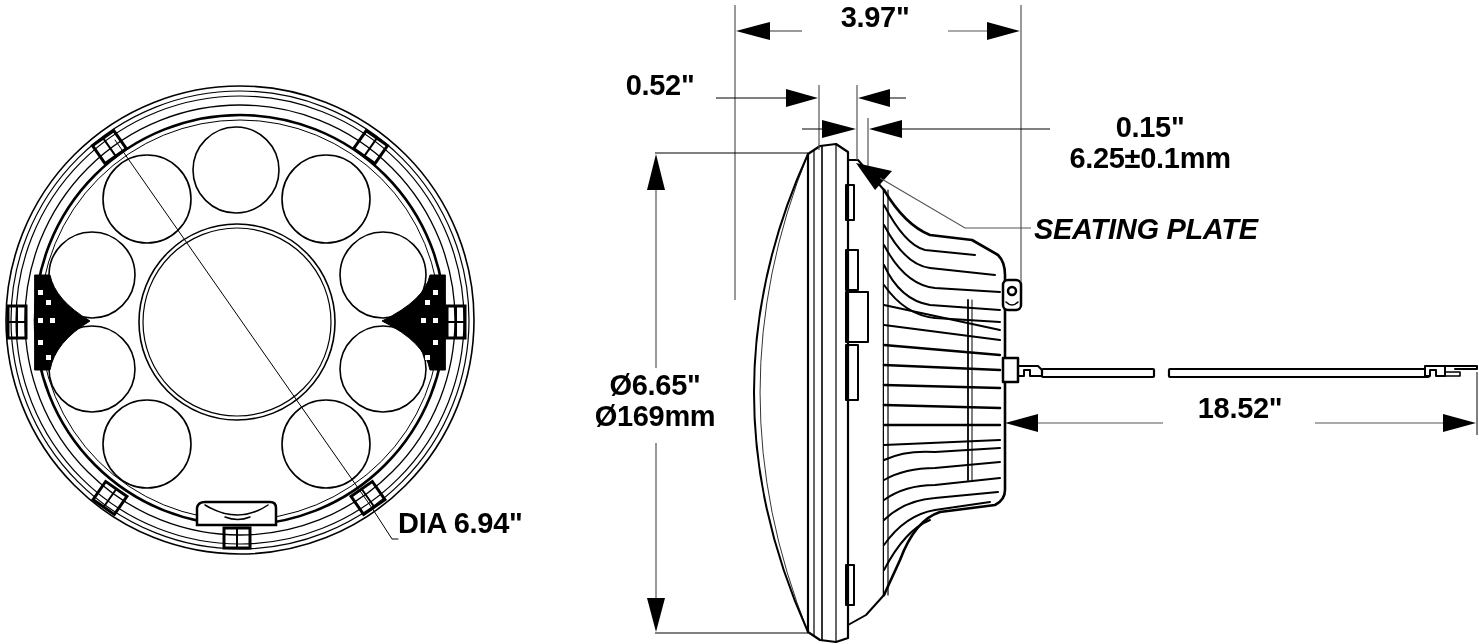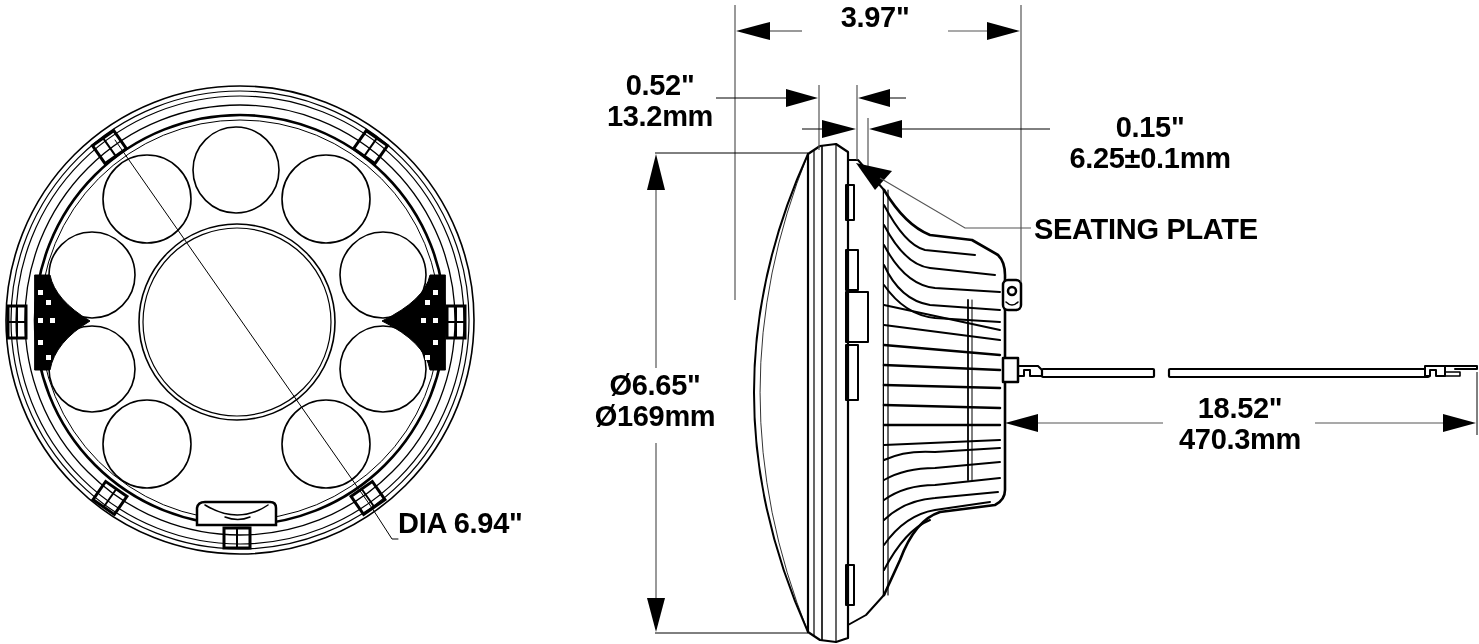--- a/index.html
+++ b/index.html
@@ -183,37 +183,35 @@
     <polygon points="1476,423 1443,414 1443,432" stroke="none"></polygon>
   </g>
 </svg>
 
 <div class="dim-label center" style="left:790px; top:2px; width:170px;">
   <span class="ln">3.97"</span>
 </div>
 
 <div class="dim-label center" style="left:585px; top:70px; width:150px;">
   <span class="ln">0.52"</span>
-  <span class="ln">13.2mm</span>
 </div>
 
 <div class="dim-label center" style="left:1050px; top:112px; width:200px;">
   <span class="ln">0.15"</span>
   <span class="ln">6.25±0.1mm</span>
 </div>
 
-<div class="dim-label left" style="left:1034px; top:214px;">
+<div class="dim-label left" style="left:1034px; top:214px;font-style:italic;">
   <span class="ln">SEATING PLATE</span>
 </div>
 
 <div class="dim-label center" style="left:580px; top:370px; width:150px;">
   <span class="ln">Ø6.65"</span>
   <span class="ln">Ø169mm</span>
 </div>
 
 <div class="dim-label center" style="left:1160px; top:393px; width:160px;">
   <span class="ln">18.52"</span>
-  <span class="ln">470.3mm</span>
 </div>
 
 <div class="dim-label left" style="left:398px; top:508px;">
   <span class="ln">DIA 6.94"</span>
 </div>
 
 </body></html>

